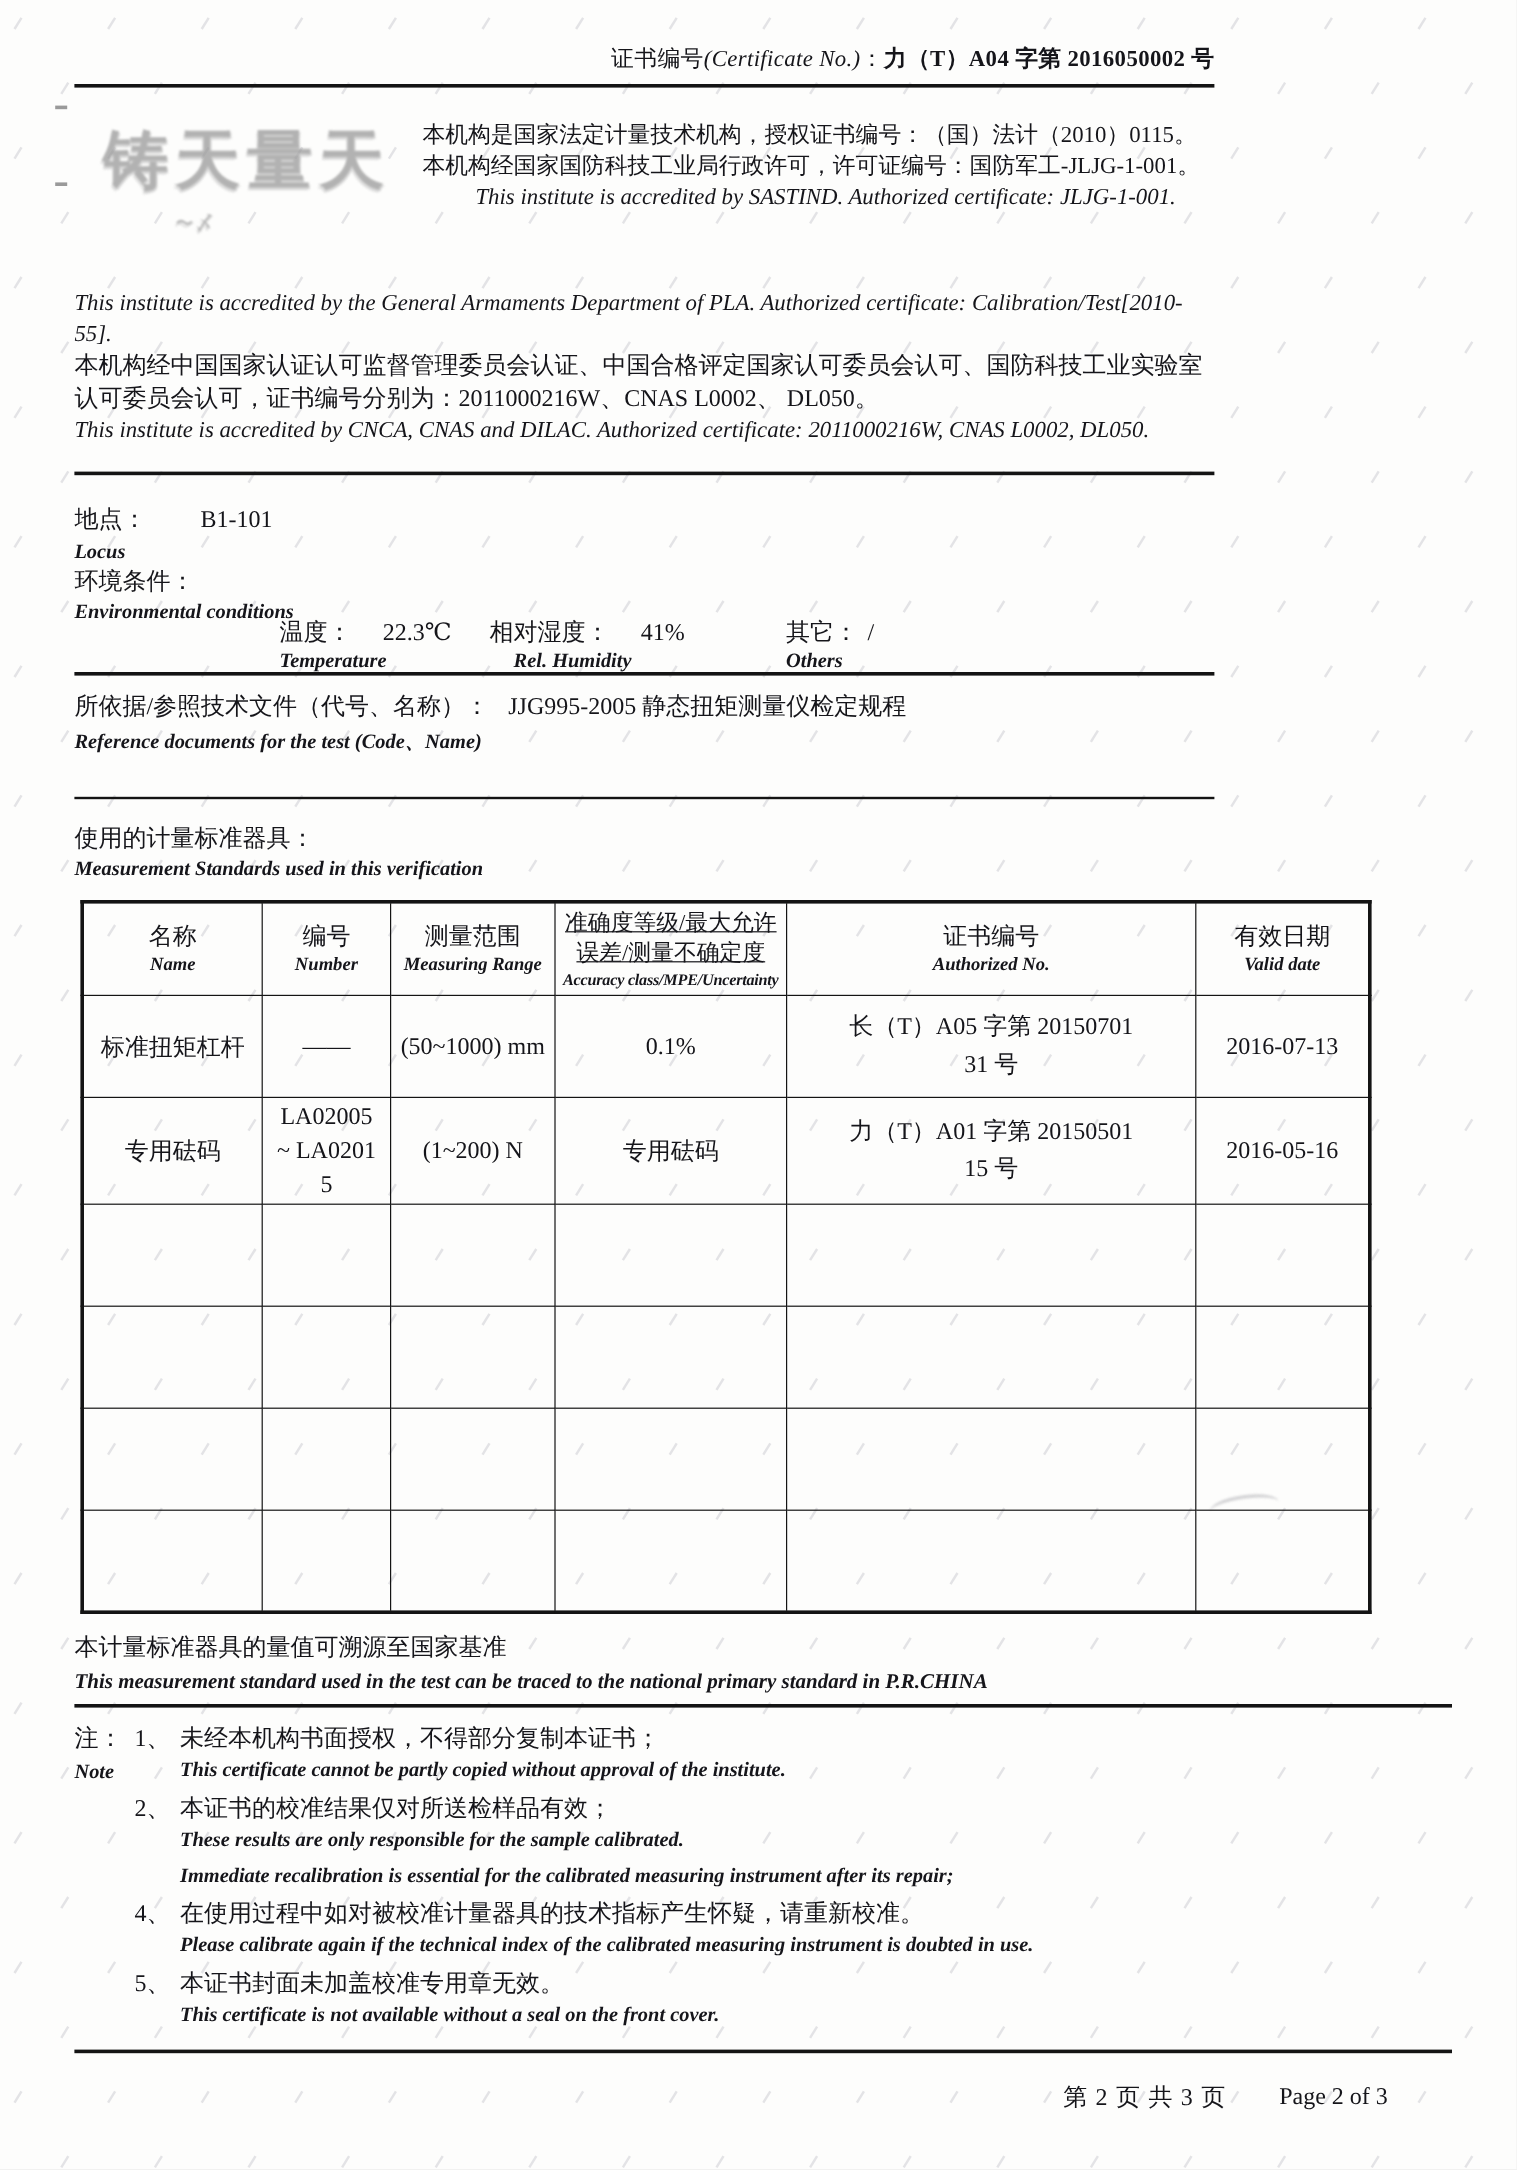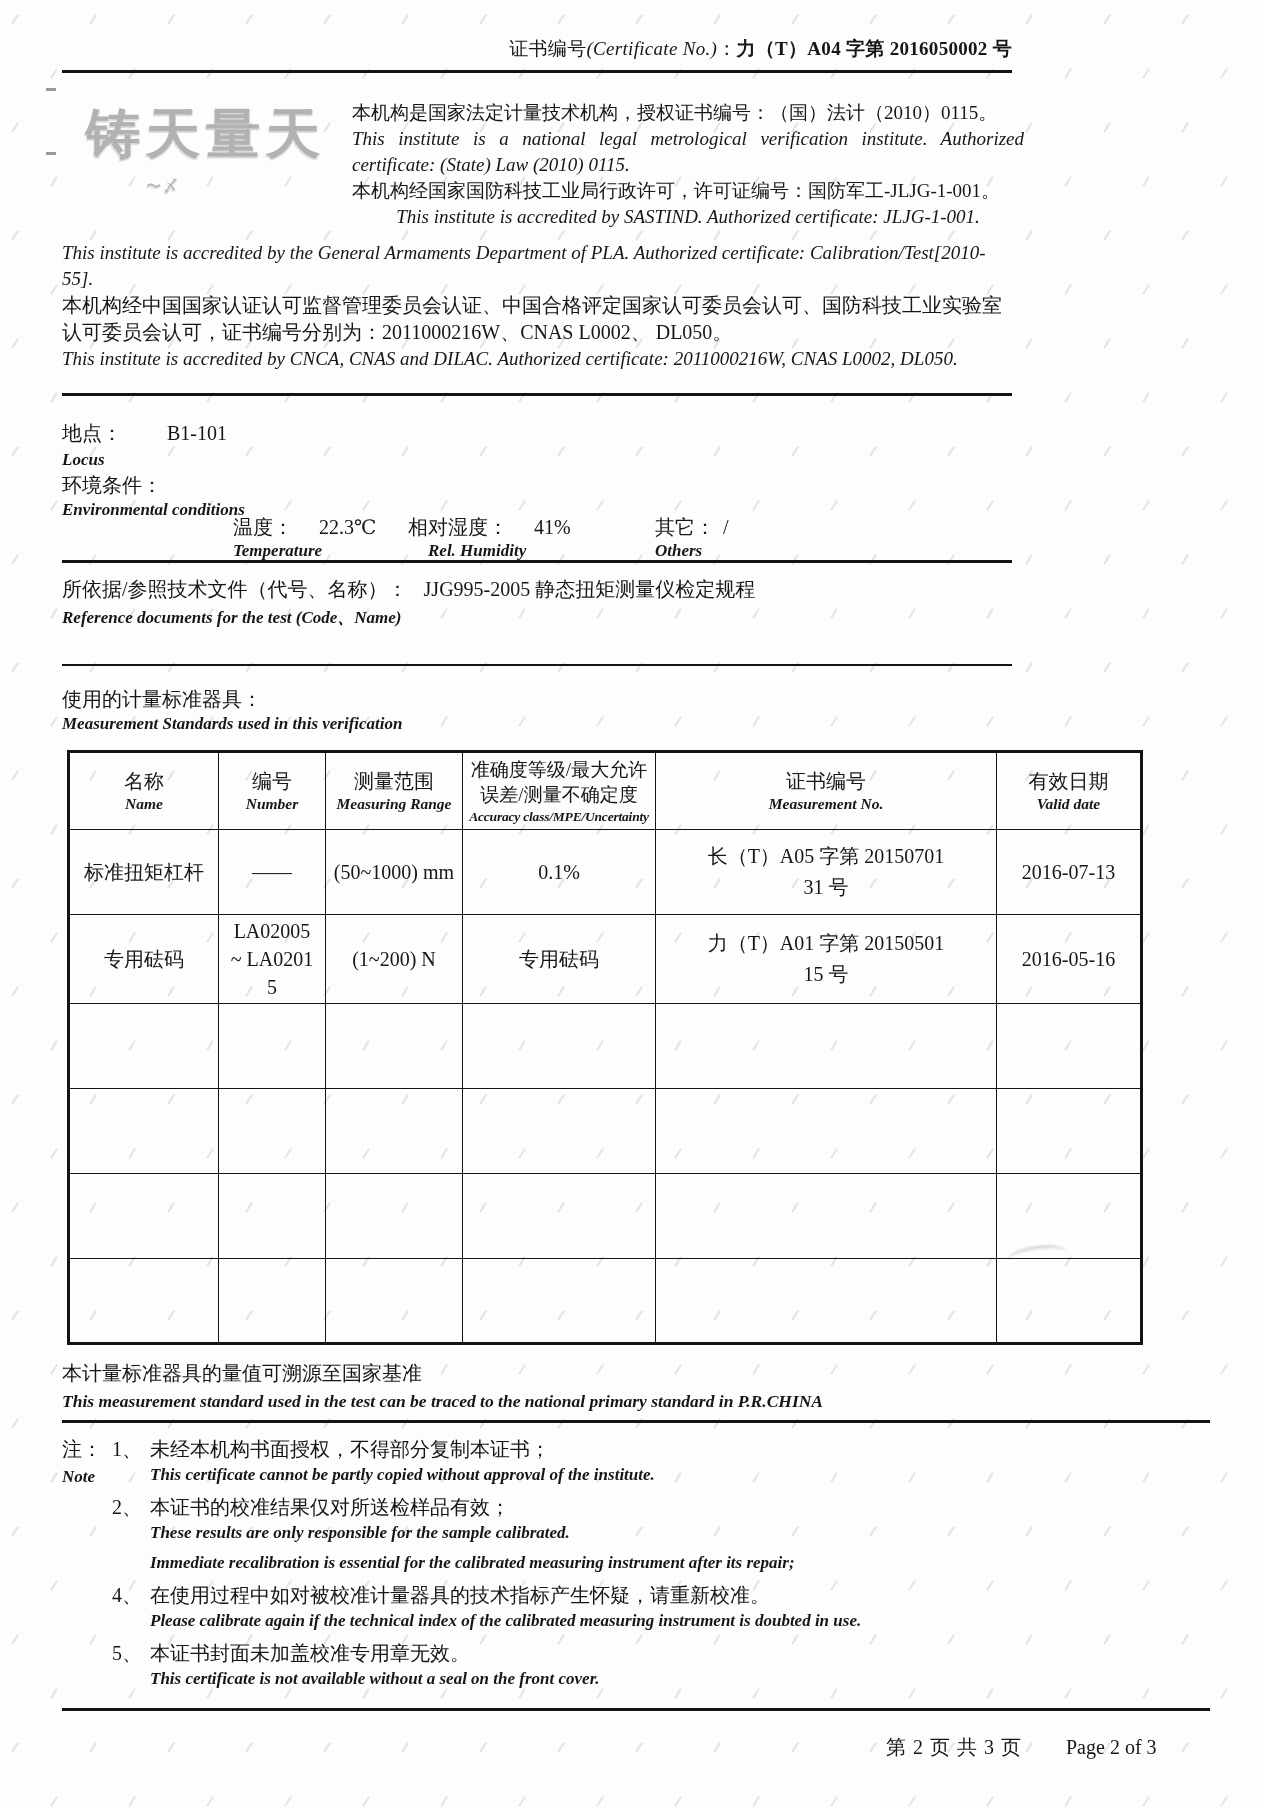--- a/index.html
+++ b/index.html
@@ -628,21 +628,20 @@
   <div class="artifact" style="left:46px; top:152px; width:10px; height:3px;"></div>
   <div id="smudge" class="abs"></div>
 
   <div id="stamp" class="abs">
     <span>铸天量天</span>
     <span class="sub">〜〆</span>
   </div>
 
   <div id="accr-right" class="abs">
     <div class="zh">本机构是国家法定计量技术机构，授权证书编号：（国）法计（2010）0115。</div>
-    <div class="en-it jus">This institute is a national legal metrological verification institute. Authorized certificate: (State) Law (2010) 0115.</div>
     <div class="zh">本机构经国家国防科技工业局行政许可，许可证编号：国防军工-JLJG-1-001。</div>
     <div class="en-it cen">This institute is accredited by SASTIND. Authorized certificate: JLJG-1-001.</div>
   </div>
 
   <div id="accr-full" class="abs">
     <div class="en-it">This institute is accredited by the General Armaments Department of PLA. Authorized certificate: Calibration/Test[2010-55].</div>
     <div class="zh">本机构经中国国家认证认可监督管理委员会认证、中国合格评定国家认可委员会认可、国防科技工业实验室认可委员会认可，证书编号分别为：2011000216W、CNAS L0002、 DL050。</div>
     <div class="en-it">This institute is accredited by CNCA, CNAS and DILAC. Authorized certificate: 2011000216W, CNAS L0002, DL050.</div>
   </div>
   <div class="rule" style="left:62px; top:393px; width:950px;"></div>
@@ -697,26 +696,26 @@
       </td>
       <td>
         <div class="th-zh">编号</div>
         <div class="th-en">Number</div>
       </td>
       <td>
         <div class="th-zh">测量范围</div>
         <div class="th-en">Measuring Range</div>
       </td>
       <td>
-        <div class="th-zh" style="font-size:19px;">准确度等级/最大允许误差/测量不确定度</div>
+        <div class="th-zh" style="font-size:19px;text-decoration:underline;">准确度等级/最大允许误差/测量不确定度</div>
         <div class="th-en small">Accuracy class/MPE/Uncertainty</div>
       </td>
       <td>
         <div class="th-zh">证书编号</div>
-        <div class="th-en">Measurement No.</div>
+        <div class="th-en">Authorized No.</div>
       </td>
       <td>
         <div class="th-zh">有效日期</div>
         <div class="th-en">Valid date</div>
       </td>
     </tr>
     <tr style="height:85px;">
       <td>标准扭矩杠杆</td>
       <td class="num-cell">——</td>
       <td>(50~1000) mm</td>

